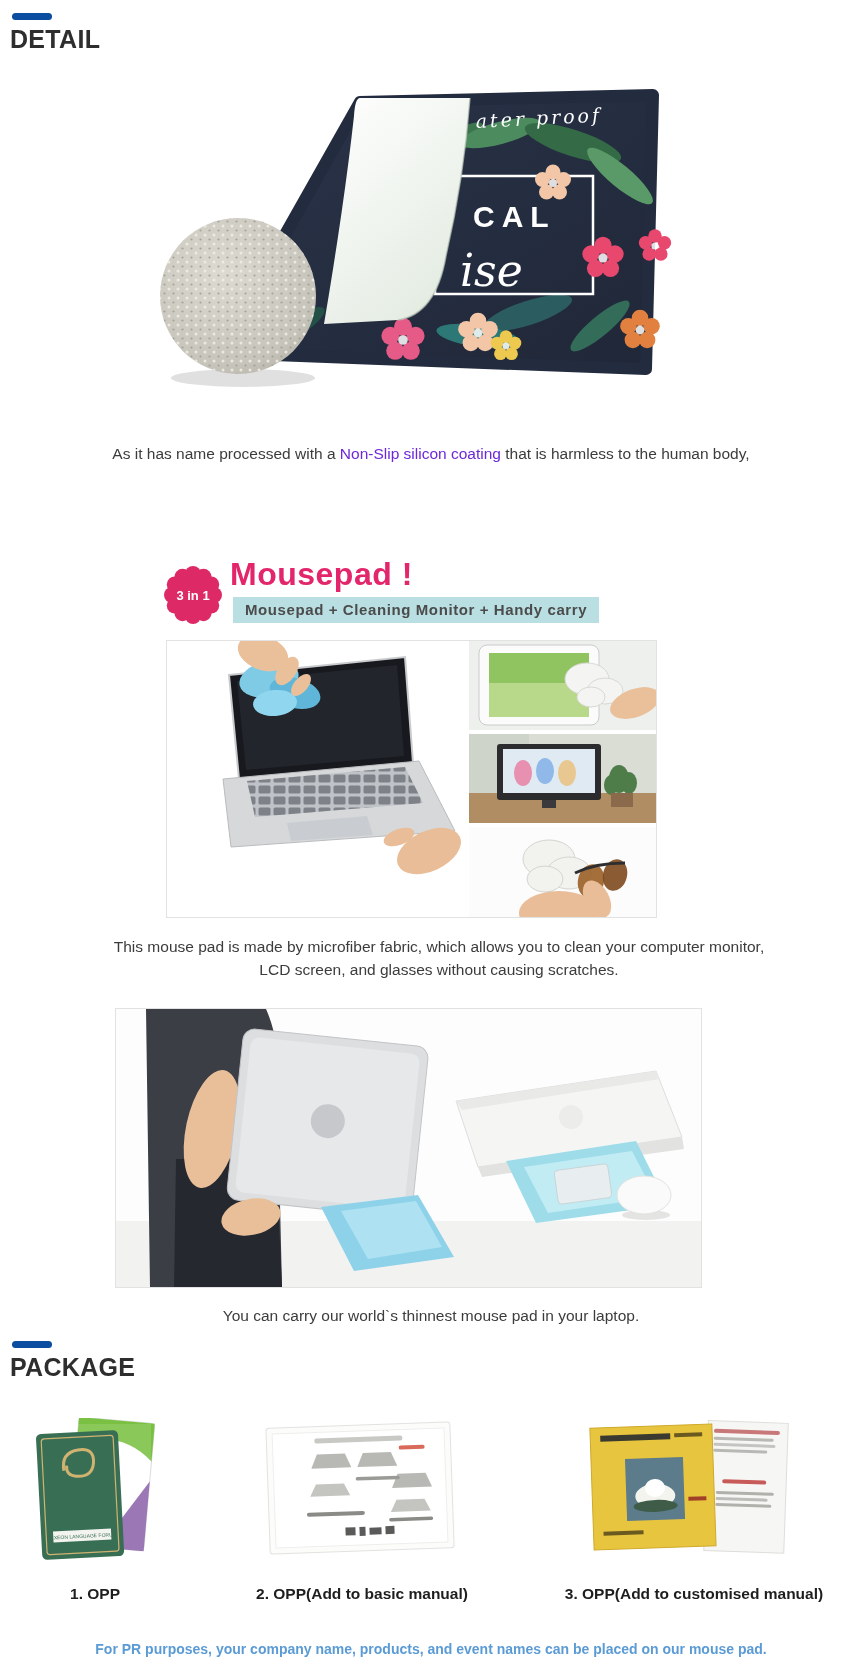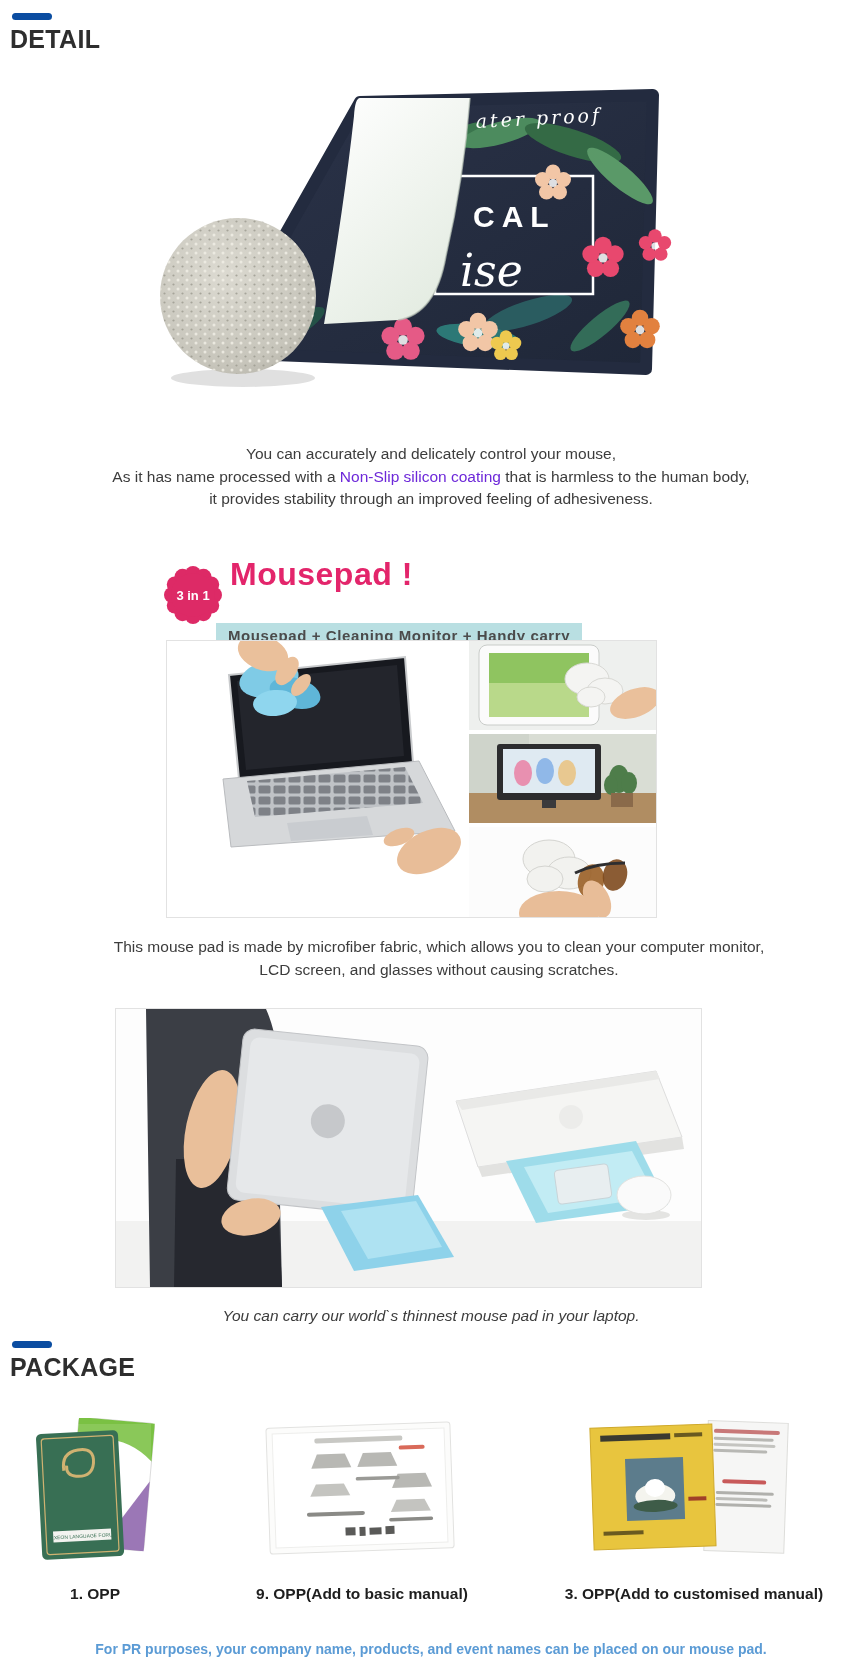--- a/index.html
+++ b/index.html
@@ -97,23 +97,21 @@
       <path d="M212 10 L322 10 Q316 90 298 168 Q288 226 250 232 L176 236 Q196 118 206 28 Q207 10 212 10 Z" fill="url(#foldg)"></path>
       <path d="M322 10 Q316 90 298 168 Q288 226 250 232" fill="none" stroke="#b8c2b6" stroke-width="1.5" opacity="0.7"></path>
 
       <ellipse cx="95" cy="290" rx="72" ry="9" fill="#000000" opacity="0.12"></ellipse>
       <circle cx="90" cy="208" r="78" fill="url(#discg)"></circle>
       <circle cx="90" cy="208" r="78" fill="url(#dotp)" opacity="0.85"></circle>
     </svg>
   </div>
 
   <div class="para" style="top:443px;">
-    <div>You can accurately and delicately control your mouse,</div>
     <div><span>As it has name processed with a </span><span class="blue-text">Non-Slip silicon coating</span><span> that is harmless to the human body,</span></div>
-    <div>it provides stability through an improved feeling of adhesiveness.</div>
   </div>
 
   <div class="badge" style="left:164px; top:566px;">
     <svg viewBox="0 0 58 58" width="58" height="58">
       <g fill="#dd2a66">
         <circle cx="50" cy="29" r="8"></circle>
           <circle cx="47.2" cy="39.5" r="8"></circle>
           <circle cx="39.5" cy="47.2" r="8"></circle>
         <circle cx="29" cy="50" r="8"></circle>
           <circle cx="18.5" cy="47.2" r="8"></circle>
@@ -123,21 +121,21 @@
           <circle cx="18.5" cy="10.8" r="8"></circle>
         <circle cx="29" cy="8" r="8"></circle>
           <circle cx="39.5" cy="10.8" r="8"></circle>
           <circle cx="47.2" cy="18.5" r="8"></circle>
         <circle cx="29" cy="29" r="22"></circle>
       </g>
       <text x="29" y="34" text-anchor="middle" font-size="13" font-weight="bold" fill="#ffffff">3 in 1</text>
     </svg>
   </div>
   <div class="feature-title" style="left:230px; top:556px;">Mousepad !</div>
-  <div class="feature-subtitle" style="left:216px; top:597px;margin-top:26px;">Mousepad + Cleaning Monitor + Handy carry</div>
+  <div class="feature-subtitle" style="left:233px; top:597px;">Mousepad + Cleaning Monitor + Handy carry</div>
 
   <div class="photo bordered" style="left:166px; top:640px; width:491px; height:278px;">
     <svg viewBox="0 0 489 276" width="489" height="276">
       <defs>
         <pattern id="keys" width="15" height="11" patternUnits="userSpaceOnUse">
           <rect x="1.5" y="1.5" width="12" height="8" rx="1.5" fill="#7e8187"></rect>
         </pattern>
         <clipPath id="cpL">
             <rect x="0" y="0" width="298" height="276"></rect>
           </clipPath>
@@ -250,21 +248,21 @@
       <polygon points="362,158 566,128 568,140 366,168" fill="#e2e2e0"></polygon>
       <circle cx="455" cy="108" r="12" fill="#ececea"></circle>
       <polygon points="390,152 520,132 552,196 420,214" fill="#9edcea"></polygon>
       <polygon points="408,158 516,142 540,188 432,204" fill="#c2ecf4"></polygon>
       <rect x="440" y="158" width="54" height="34" rx="4" fill="#e8eef0" stroke="#c8d4d8" transform="rotate(-8 467 175)"></rect>
       <ellipse cx="530" cy="206" rx="24" ry="5" fill="#e4e4e2"></ellipse>
       <ellipse cx="528" cy="186" rx="27" ry="19" fill="#fafafa" stroke="#e2e2e0"></ellipse>
     </svg>
   </div>
 
-  <div class="para" style="top:1305px;font-style:italic;">You can carry our world`s thinnest mouse pad in your laptop.</div>
+  <div class="para" style="top:1305px;">You can carry our world`s thinnest mouse pad in your laptop.</div>
 
   <div class="accent-bar" style="left:12px; top:1341px;"></div>
   <div class="sec-heading" style="left:10px; top:1353px;">PACKAGE</div>
 
   <div class="photo" style="left:35px; top:1418px; width:120px; height:145px;">
     <svg viewBox="0 0 120 145" width="120" height="145">
       <g transform="rotate(5 75 70)">
         <rect x="38" y="2" width="76" height="128" rx="4" fill="#ffffff" stroke="#d8d8d8"></rect>
         <path d="M38 30 Q80 10 114 40 L114 2 L38 2 Z" fill="#7ac143"></path>
         <polygon points="70,130 114,60 114,130" fill="#7a4a9e" opacity="0.85"></polygon>
@@ -331,18 +329,18 @@
         <ellipse cx="67" cy="78" rx="20" ry="12" fill="#f4f4ee"></ellipse>
         <ellipse cx="67" cy="70" rx="10" ry="9" fill="#ffffff"></ellipse>
         <ellipse cx="67" cy="88" rx="22" ry="6" fill="#3e5c48"></ellipse>
         <rect x="100" y="80" width="18" height="4" fill="#a04028"></rect>
         <rect x="14" y="112" width="40" height="4" fill="#6a5a20"></rect>
       </g>
     </svg>
   </div>
 
   <div class="pkg-label" style="left:35px; top:1585px; width:120px;">1. OPP</div>
-  <div class="pkg-label" style="left:212px; top:1585px; width:300px;">9. OPP(Add to basic manual)</div>
+  <div class="pkg-label" style="left:212px; top:1585px; width:300px;">2. OPP(Add to basic manual)</div>
   <div class="pkg-label" style="left:538px; top:1585px; width:312px;">3. OPP(Add to customised manual)</div>
 
   <div class="footer-note" style="top:1641px;">For PR purposes, your company name, products, and event names can be placed on our mouse pad.</div>
 
 </div>
 
 </body></html>

